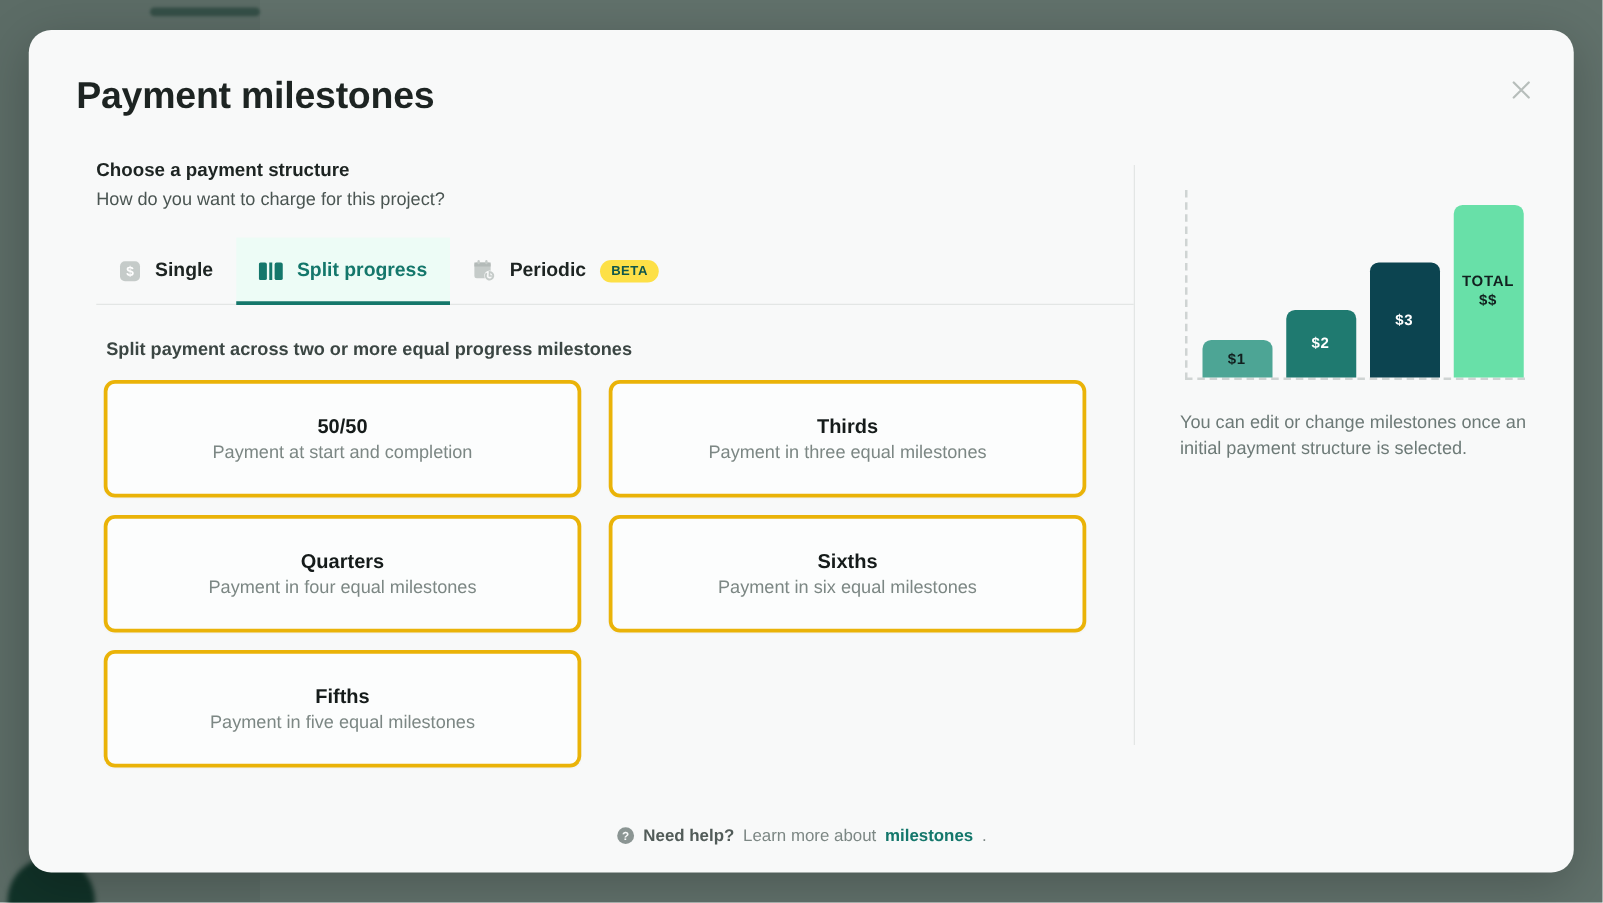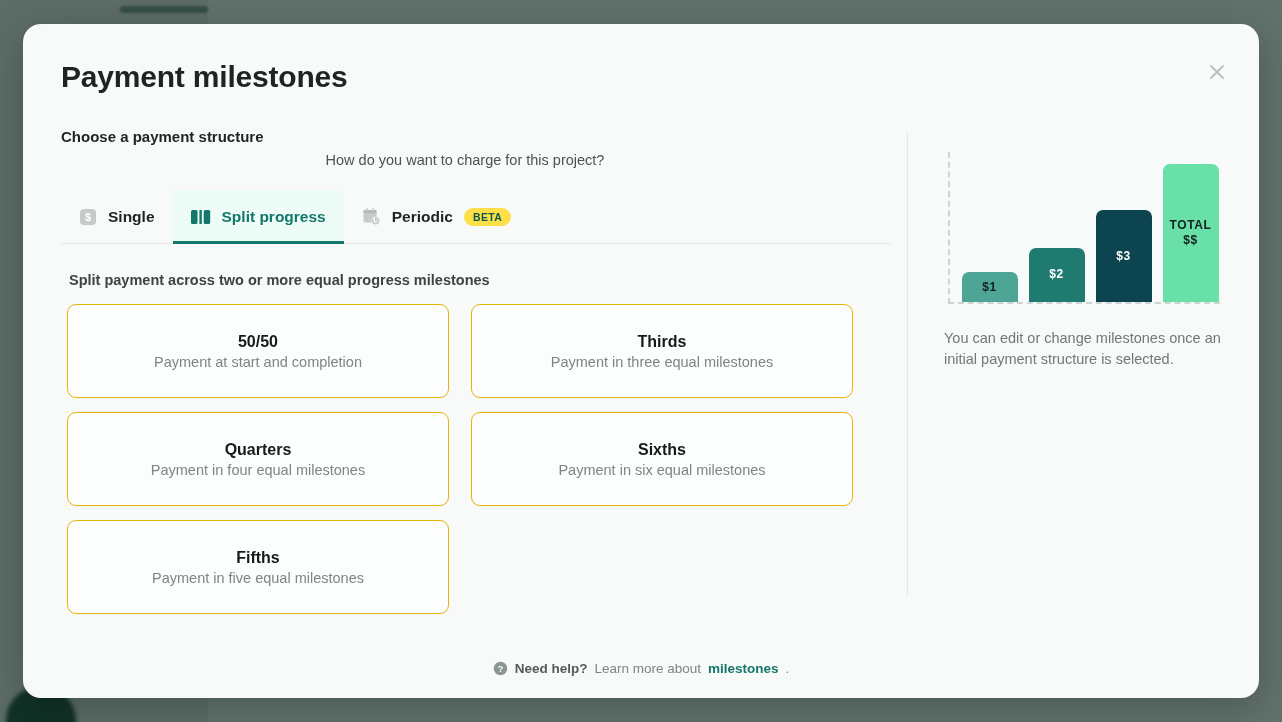--- a/index.html
+++ b/index.html
@@ -90,21 +90,21 @@
   .body-wrap {
     position: absolute;
     left: 0;
     top: 90px;
     right: 0;
     bottom: 0;
     display: flex;
   }
   .left-pane {
     width: 884px;
-    padding: 14px 38px 0 38px;
+    padding: 14px 38px 0 54px;
     position: relative;
   }
   .divider {
     width: 1px;
     background: #e3e6e5;
     margin: 18px 0 102px 0;
   }
   .right-pane {
     flex: 1;
     padding: 38px 36px 0 36px;
@@ -113,21 +113,20 @@
   .section-head {
     font-size: 15px;
     font-weight: 700;
     color: #1d2422;
     margin-bottom: 7px;
   }
   .section-sub {
     font-size: 14.5px;
     color: #4a5552;
     margin-bottom: 22px;
-    text-align: center;
   }
 
   
   .tabs {
     display: flex;
     align-items: stretch;
     border-bottom: 1px solid #e3e6e5;
     height: 54px;
     width: 830px;
   }
@@ -174,21 +173,21 @@
     font-weight: bold;
   }
   .grid {
     display: grid;
     grid-template-columns: 382px 382px;
     gap: 14px 22px;
     margin-left: 6px;
   }
   .opt-card {
     background: #fcfdfd;
-    border: 1px solid #eab308;
+    border: 3px solid #eab308;
     border-radius: 9px;
     height: 94px;
     display: flex;
     flex-direction: column;
     align-items: center;
     justify-content: center;
     gap: 3px;
     cursor: pointer;
     box-shadow: 0 1px 1px rgba(0,0,0,.02);
   }

